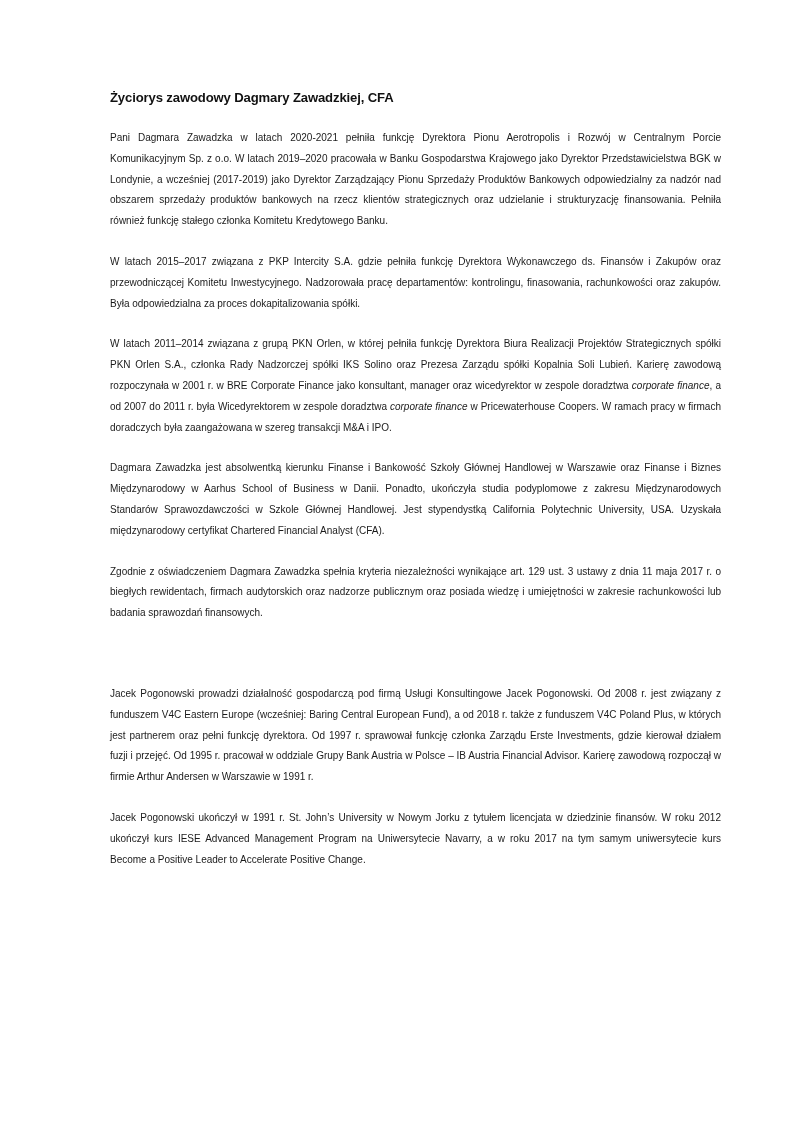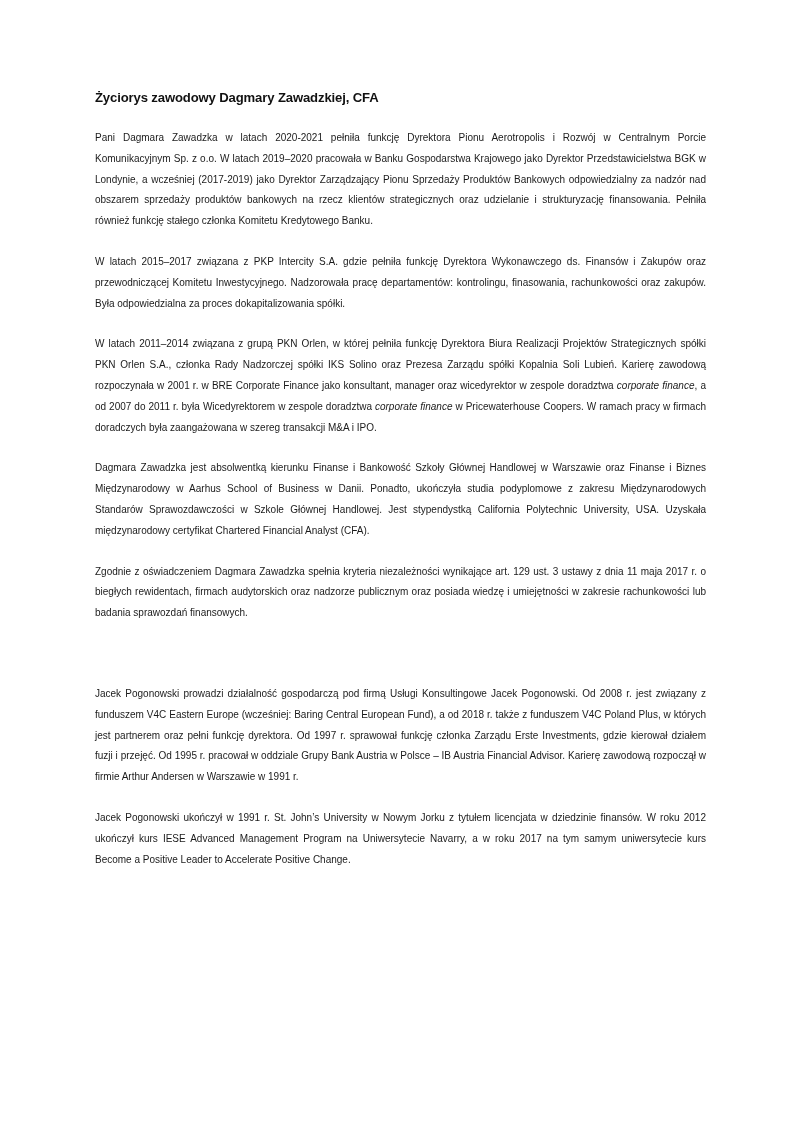--- a/index.html
+++ b/index.html
@@ -17,21 +17,21 @@
   }
   .page {
     position: relative;
     width: 800px;
     height: 1131px;
     background: #ffffff;
     box-sizing: border-box;
   }
   .content {
     position: absolute;
-    left: 95px;
+    left: 110px;
     top: 88px;
     width: 611px;
   }
   .doc-heading {
     font-size: 13.1px;
     font-weight: bold;
     line-height: 20px;
     letter-spacing: -0.01em;
     text-align: left;
     margin: 0;

